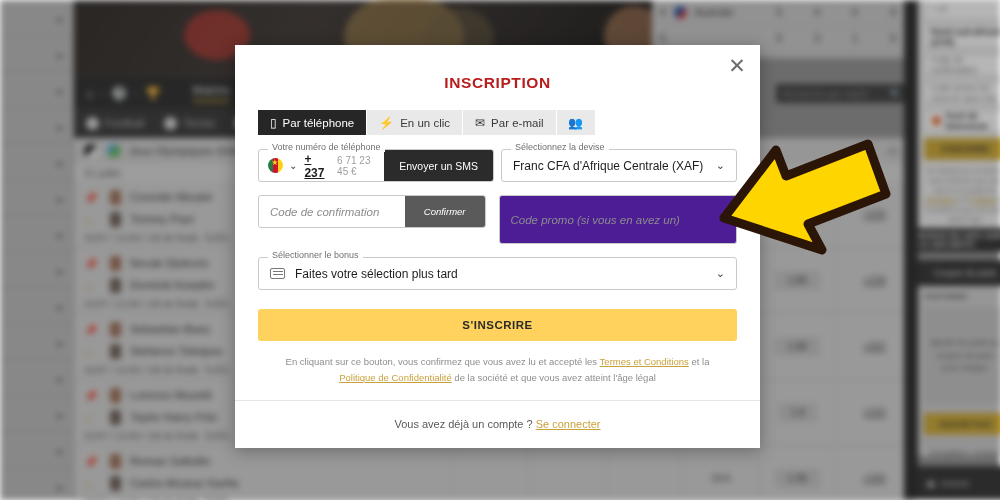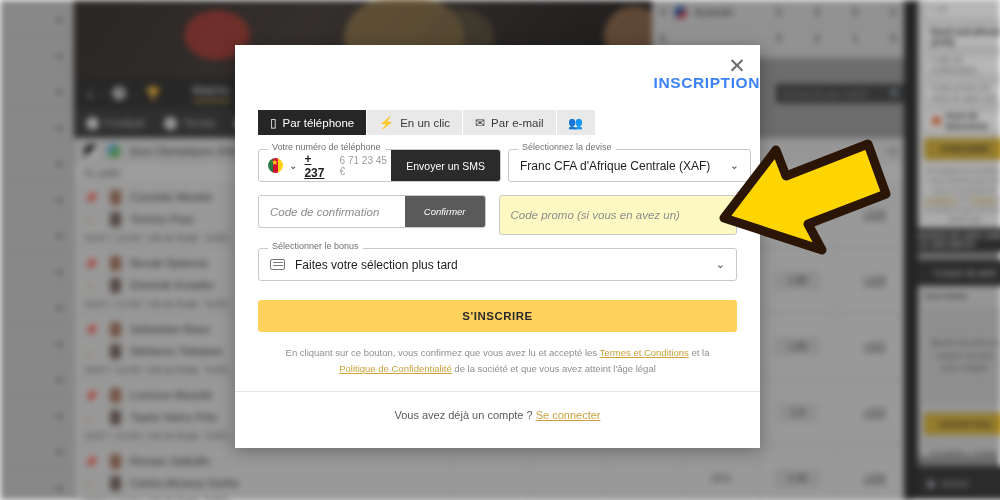--- a/index.html
+++ b/index.html
@@ -178,37 +178,37 @@
     box-shadow: 0 3px 16px rgba(0,0,0,0.30);
     z-index: 10;
   }
   .modal-close {
     position:absolute; right: 8px; top: 6px; width: 30px; height: 30px;
     display:flex; align-items:center; justify-content:center;
     color:#6e6e6e; font-size:21px; line-height:1; cursor:pointer;
     font-family:"DejaVu Sans", sans-serif;
   }
   .modal-title {
-    text-align:right; font-size:15.5px; font-weight:bold; color:#3b82f6;
+    text-align:center; font-size:15.5px; font-weight:bold; color:#b91c1c;
     letter-spacing:.6px; padding-top:29px;
   }
 
   .tabs {
     display:flex; margin: 18px 23px 0 23px; height:25px; gap:1px;
     font-size:11.5px;
   }
   .tab {
     display:flex; align-items:center; justify-content:center; gap:6px;
     background:#e9e9e9; color:#3a3a3a; padding:0 12px; cursor:pointer;
     white-space:nowrap;
   }
   .tab.active { background:#262626; color:#ffffff; }
   .tab .gl { font-size:12px; line-height:1; }
 
-  .row2 { display:flex; margin: 14px 9px 0 23px; gap:7px; }
+  .row2 { display:flex; margin: 14px 23px 0 23px; gap:7px; }
 
   .fieldwrap {
     position:relative; flex:1; border:1px solid #c9c9c9; border-radius:3px;
     height:33px; background:#fff;
   }
   .legend {
     position:absolute; top:-7px; left:9px; background:#fff; padding:0 4px;
     font-size:9px; color:#707070; line-height:1;
   }
   .phonebox { display:flex; align-items:center; height:100%; }
@@ -231,23 +231,23 @@
     padding:0 11px; font-size:12px; color:#1d1d1d; }
   .selcaret { margin-left:auto; color:#444; font-size:11px; }
 
   .row3 { display:flex; margin: 13px 23px 0 23px; gap:13px;font-style:italic; }
   .confwrap { flex:1; display:flex; border:1px solid #c9c9c9; border-radius:3px;
     height:33px; overflow:hidden; background:#fff; }
   .confinput { flex:1; display:flex; align-items:center; padding-left:11px;
     font-size:11.5px; color:#8c8c8c; }
   .confbtn { background:#5a5a5a; color:#fff; font-size:9.5px;
     display:flex; align-items:center; padding:0 19px; cursor:pointer; }
-  .promowrap { flex:1; border:1px solid #c9c9c9; border-radius:3px; height:40px;
+  .promowrap { flex:1; border:1px solid #c9c9c9; border-radius:3px; height:49px;
     display:flex; align-items:center; padding-left:11px;
-    font-size:11.5px; color:#8c8c8c; background:#fef9c3; }
+    font-size:11.5px; color:#8c8c8c; background:#4c1d95; }
 
   .bonuswrap { margin: 13px 23px 0 23px; position:relative;
     border:1px solid #c9c9c9; border-radius:3px; height:33px;
     display:flex; align-items:center; padding:0 11px; background:#fff; }
   .ticket { width:15px; height:11px; border:1.4px solid #777; border-radius:2px;
     position:relative; flex:none; }
   .ticket::before { content:""; position:absolute; left:2px; top:2px;
     width:10px; height:1.4px; background:#777; box-shadow:0 3px 0 #777; }
   .bonustext { margin-left:10px; font-size:12px; color:#1d1d1d; }
 

